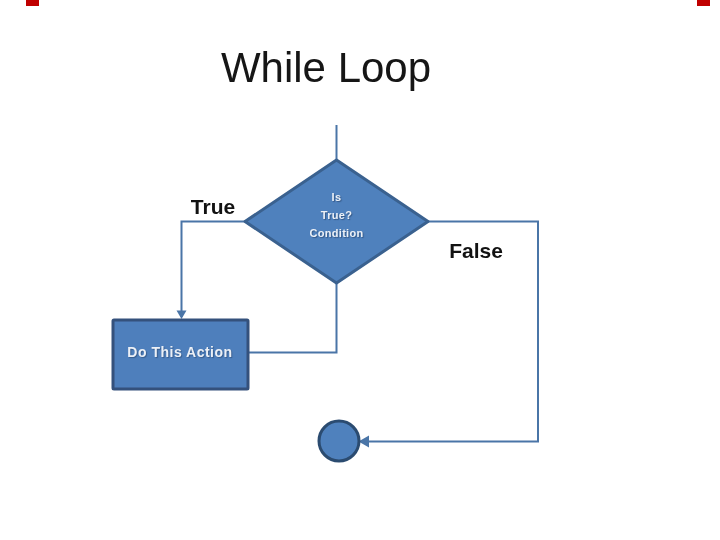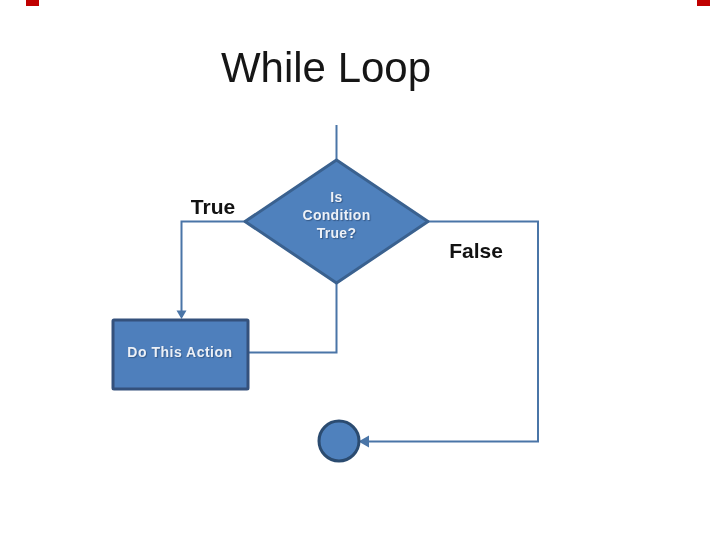--- a/index.html
+++ b/index.html
@@ -38,21 +38,21 @@
     white-space: nowrap;
   }
   .branch-label.true  { left: 181px; top: 195px; width: 64px; }
   .branch-label.false { left: 442px; top: 195px; width: 68px; margin-top: 44px; }
   .decision-text {
     position: absolute;
     left: 276px;
     top: 188px;
     width: 121px;
     text-align: center;
-    font-size: 14px;
+    font-size: 11px;
     font-weight: 600;
     line-height: 18px;
     color: #edf1f7;
     text-shadow: 1px 1px 1px rgba(20,40,70,0.45);
     letter-spacing: 0.3px;
   }
   .process-text {
     position: absolute;
     left: 112px;
     top: 320px;
@@ -97,19 +97,19 @@
   </svg>
 
   <div class="slide-title">While Loop</div>
 
   <div class="branch-label true">True</div>
 
   <div class="branch-label false">False</div>
 
   <div class="decision-text">
     <div>Is</div>
+    <div>True?</div>
     <div>Condition</div>
-    <div>True?</div>
   </div>
 
   <div class="process-text">Do This Action</div>
 
 </div>
 
 </body></html>

